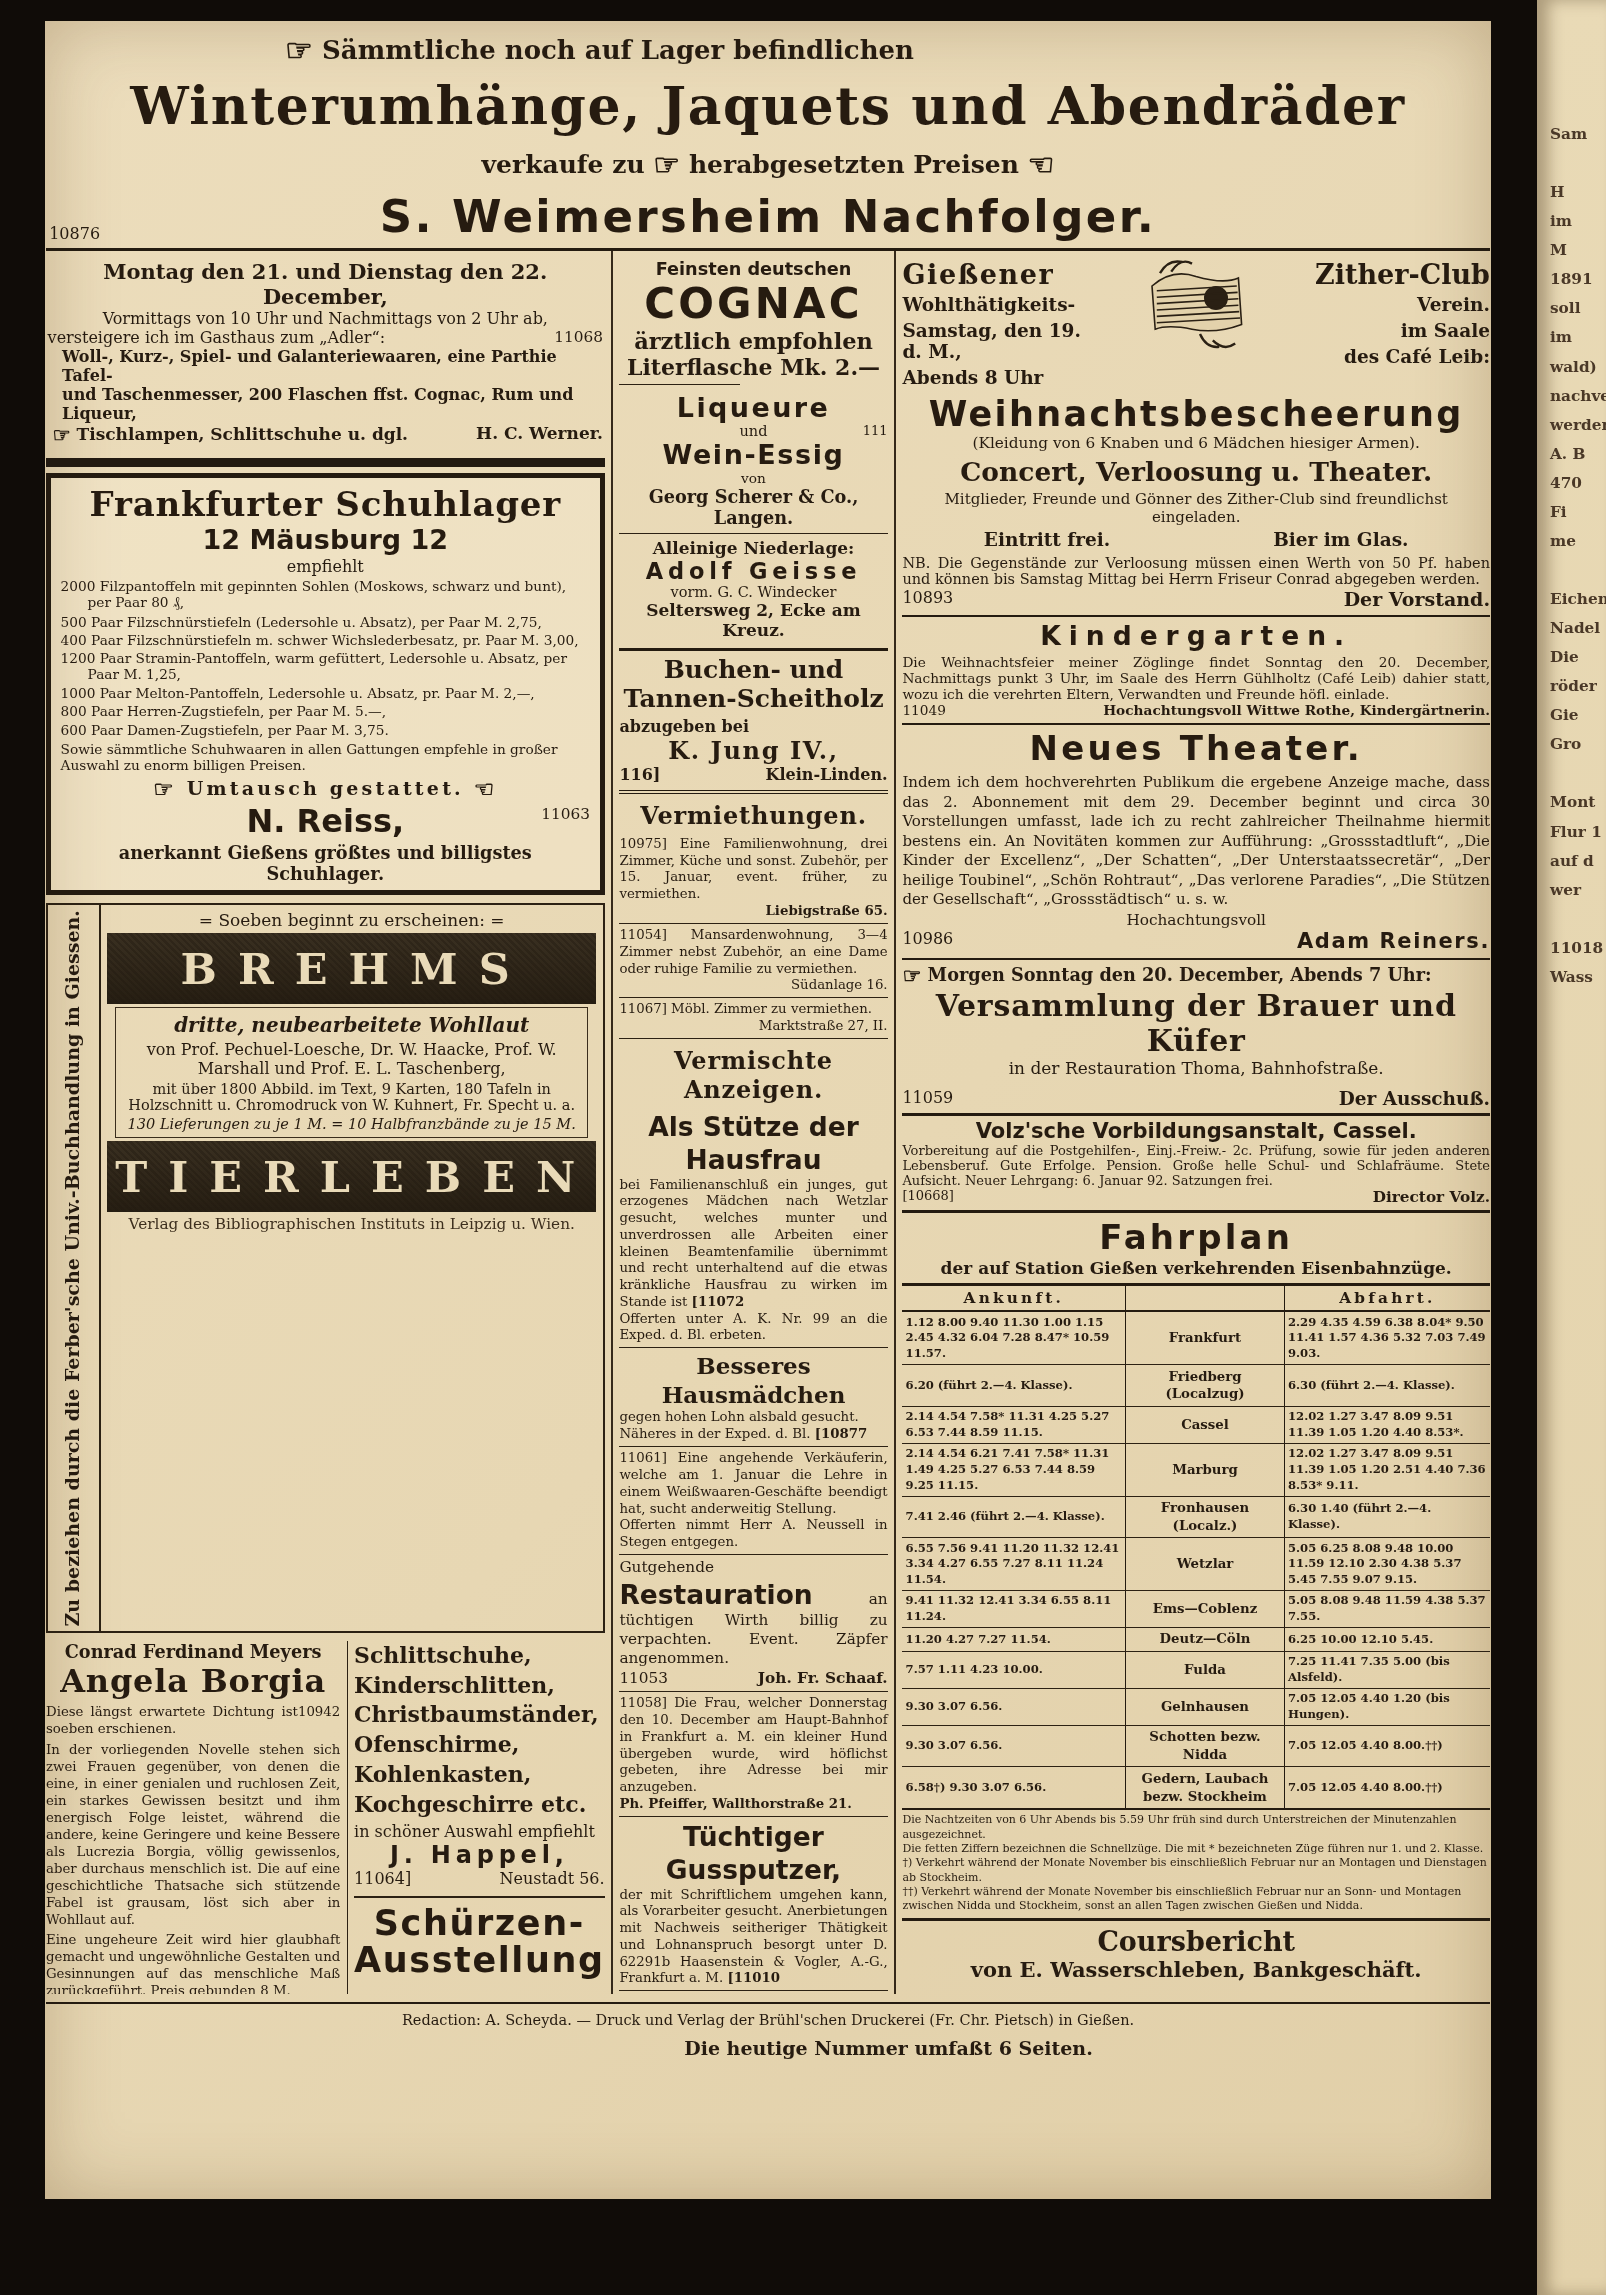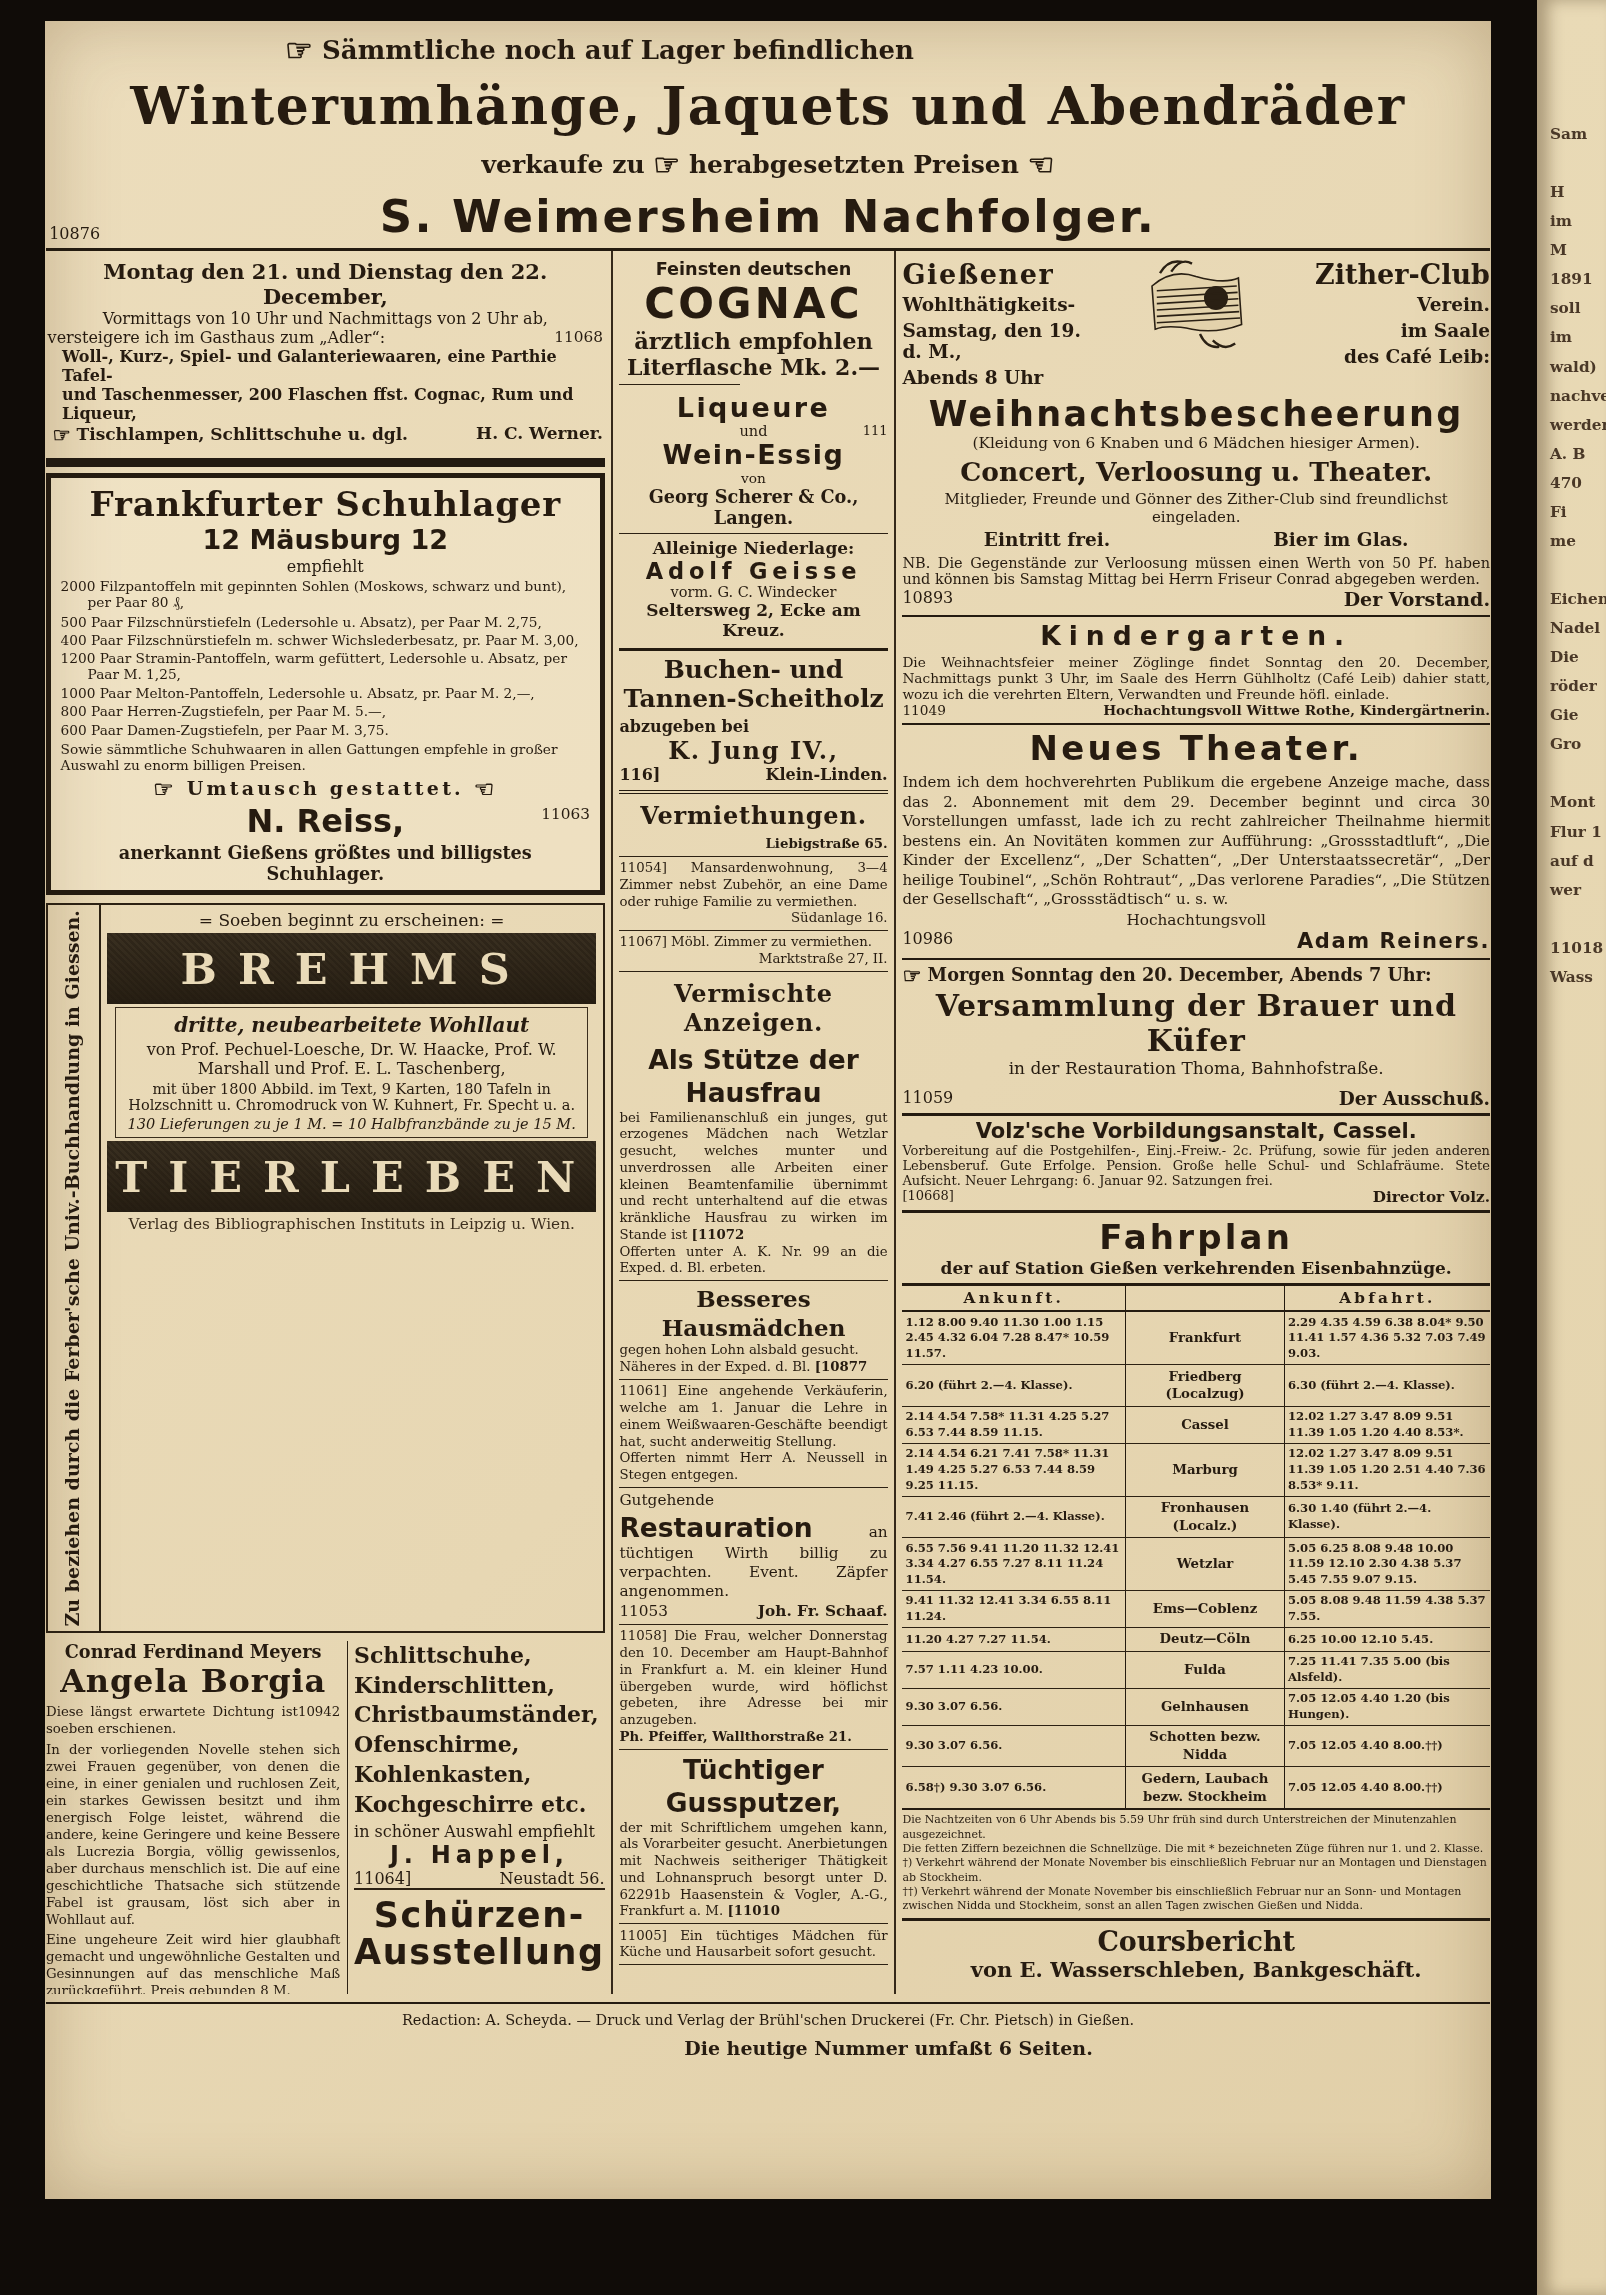--- a/index.html
+++ b/index.html
@@ -60,21 +60,21 @@
   .tworow .lft{width:54%;border-right:1.6px solid #2c2113;padding-right:6.4px;box-sizing:border-box;}
   .tworow .rgt{width:46%;padding-left:6.4px;box-sizing:border-box;}
   .ang-author{font-size:17.7px;font-weight:bold;text-align:center;}
   .ang-title{font-size:32px;font-weight:bold;text-align:center;letter-spacing:0.8px;}
   .ang-body{font-size:13.3px;line-height:1.28;margin-top:3.2px;text-align:justify;}
   .ang-body .id{float:right;}
   .hap-items{font-size:22px;font-weight:bold;line-height:1.35;white-space:pre-line;}
   .hap-line{font-size:16px;margin-top:3.2px;}
   .hap-name{font-size:24px;font-weight:bold;text-align:center;letter-spacing:4.8px;font-family:"DejaVu Sans",sans-serif;}
   .hap-addr{font-size:16px;display:flex;justify-content:space-between;}
-  .schz-title{font-size:35px;font-weight:bold;text-align:center;line-height:1.05;margin-top:0;letter-spacing:1.6px;font-family:"DejaVu Sans",sans-serif;border-top:2.4px solid #2c2113;padding-top:6.4px;}
+  .schz-title{font-size:35px;font-weight:bold;text-align:center;line-height:1.05;margin-top:8px;letter-spacing:1.6px;font-family:"DejaVu Sans",sans-serif;border-top:2.4px solid #2c2113;padding-top:6.4px;}
   
   .cog{border-bottom:3.2px solid #241b10;padding:4.8px 0 8px 0;}
   .cog-pre{font-size:17.7px;font-weight:bold;text-align:center;font-family:"DejaVu Sans",sans-serif;}
   .cog-title{font-size:42px;font-weight:bold;text-align:center;letter-spacing:3.2px;font-family:"DejaVu Sans",sans-serif;}
   .cog-l1{font-size:22.5px;font-weight:bold;text-align:center;}
   .cog-l2{font-size:22px;font-weight:bold;text-align:center;}
   .cog-liq{font-size:27px;font-weight:bold;text-align:center;letter-spacing:2.4px;margin-top:6.4px;font-family:"DejaVu Sans",sans-serif;}
   .cog-und{font-size:14.5px;text-align:center;position:relative;}
   .cog-und .id{position:absolute;right:0;top:0;font-size:13px;}
   .cog-wein{font-size:27px;font-weight:bold;text-align:center;letter-spacing:1.6px;font-family:"DejaVu Sans",sans-serif;}
@@ -286,20 +286,21 @@
         <div class="sch-name">K. Jung IV.,</div>
         <div class="sch-addr">
           <span>116]</span>
           <span>Klein-Linden.</span>
         </div>
       </div>
 
       <div>
         <div class="sect-head">Vermiethungen.</div>
         <div class="clad">
+          <span>10975] Eine Familienwohnung, drei Zimmer, Küche und sonst. Zubehör, per 15. Januar, event. früher, zu vermiethen.</span>
           <div class="ar">Liebigstraße 65.</div>
         </div>
         <div class="clad">
           <span>11054] Mansardenwohnung, 3—4 Zimmer nebst Zubehör, an eine Dame oder ruhige Familie zu vermiethen.</span>
           <div class="arx">Südanlage 16.</div>
         </div>
         <div class="clad">
           <span>11067] Möbl. Zimmer zu vermiethen.</span>
           <div class="arx">Marktstraße 27, II.</div>
         </div>

